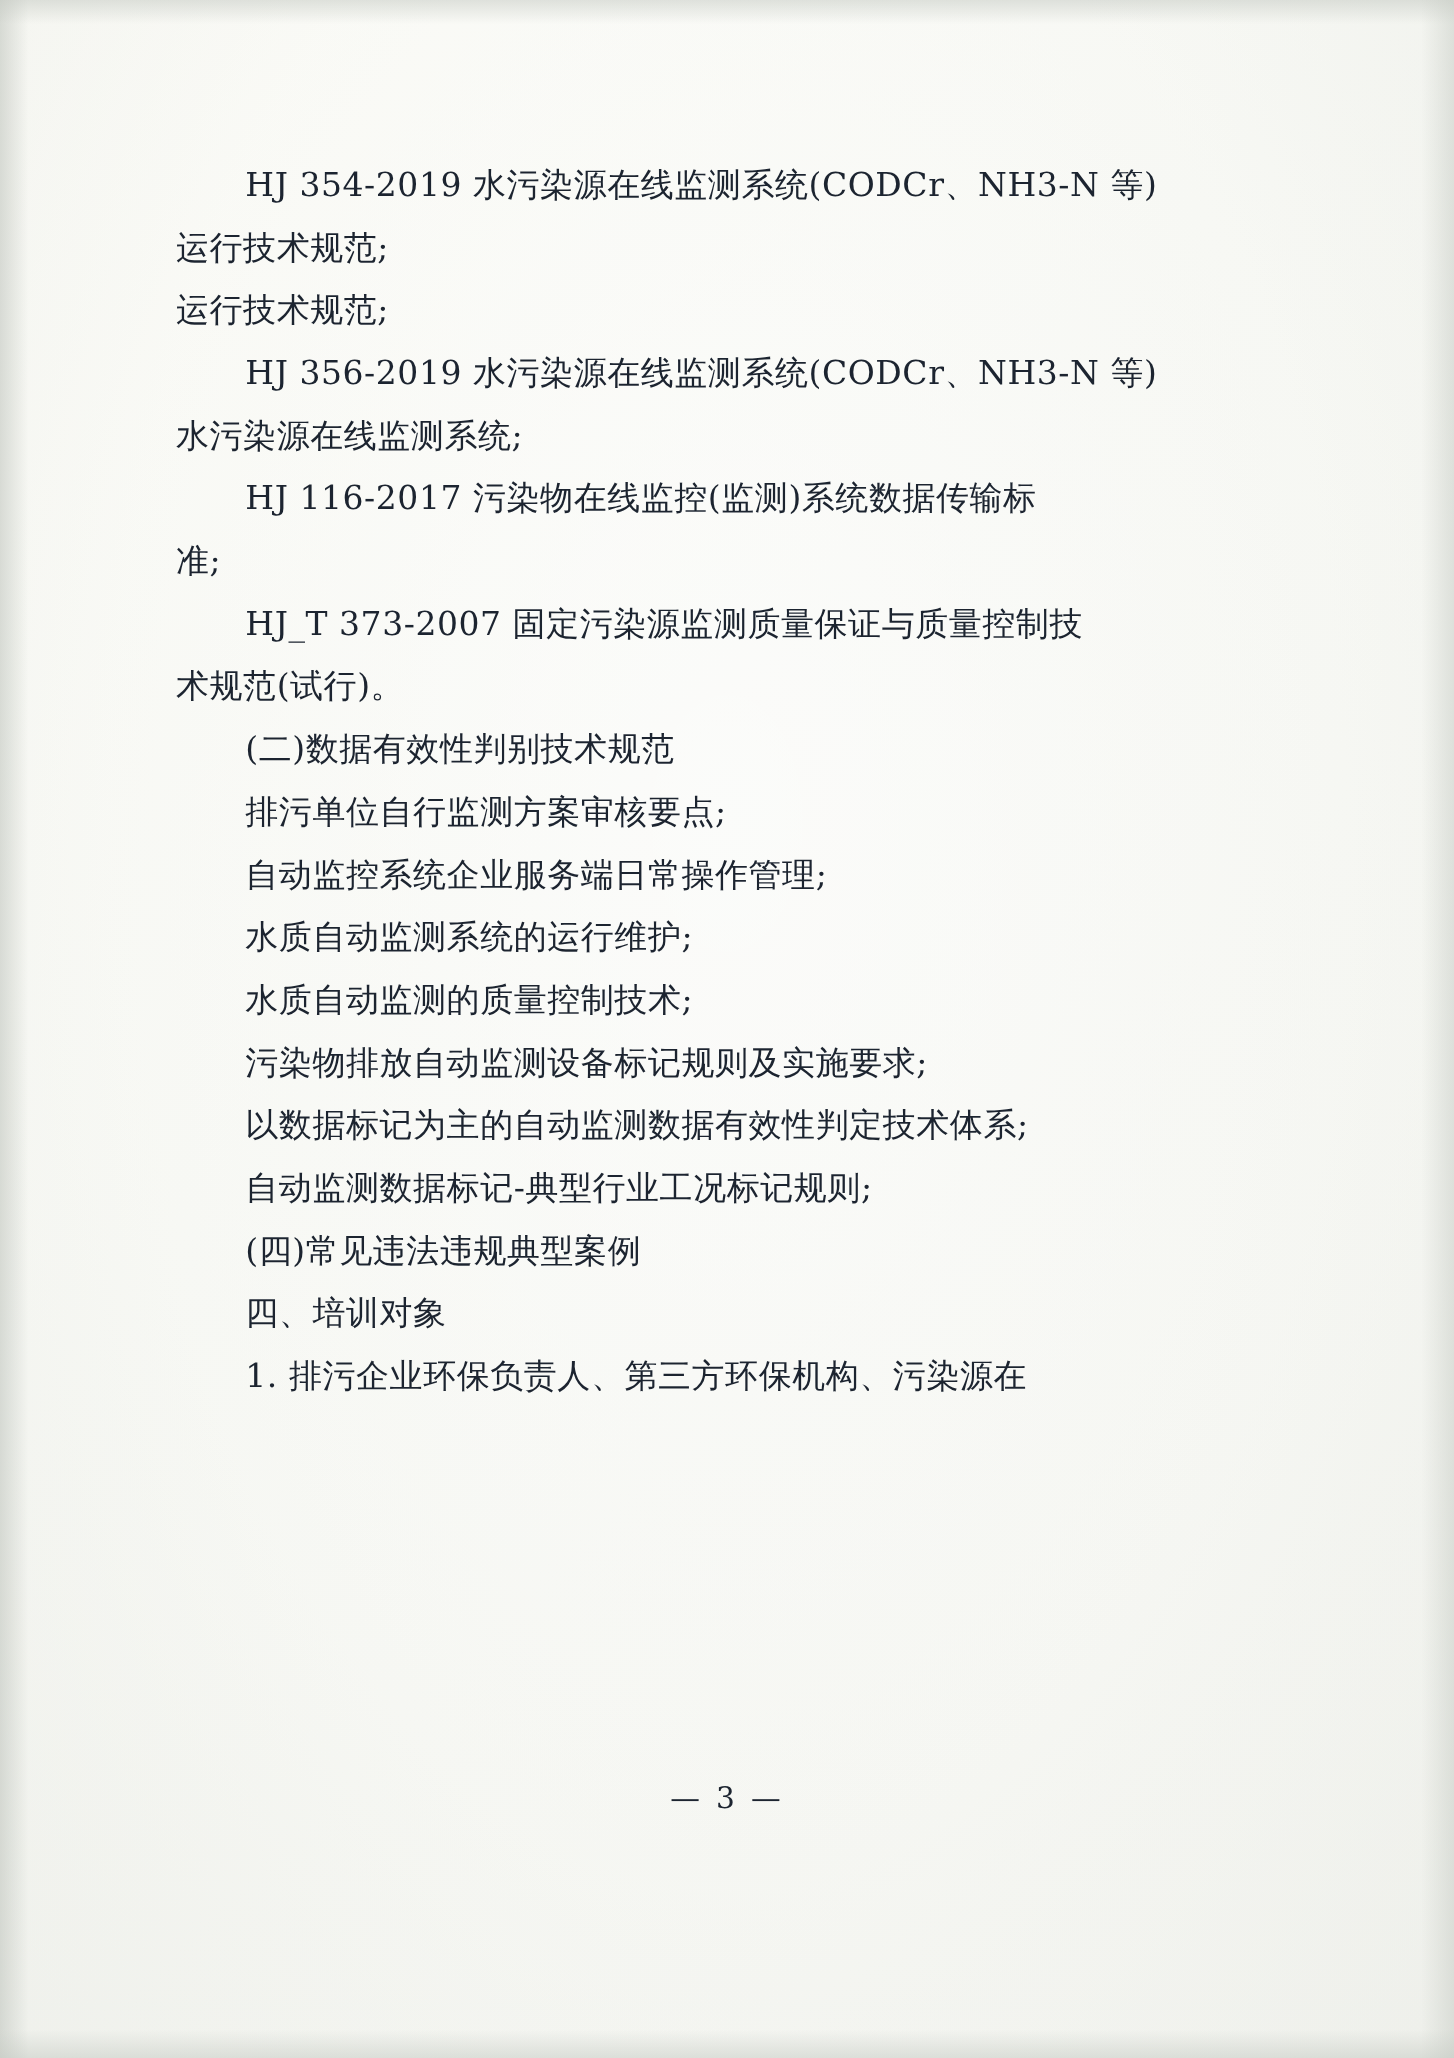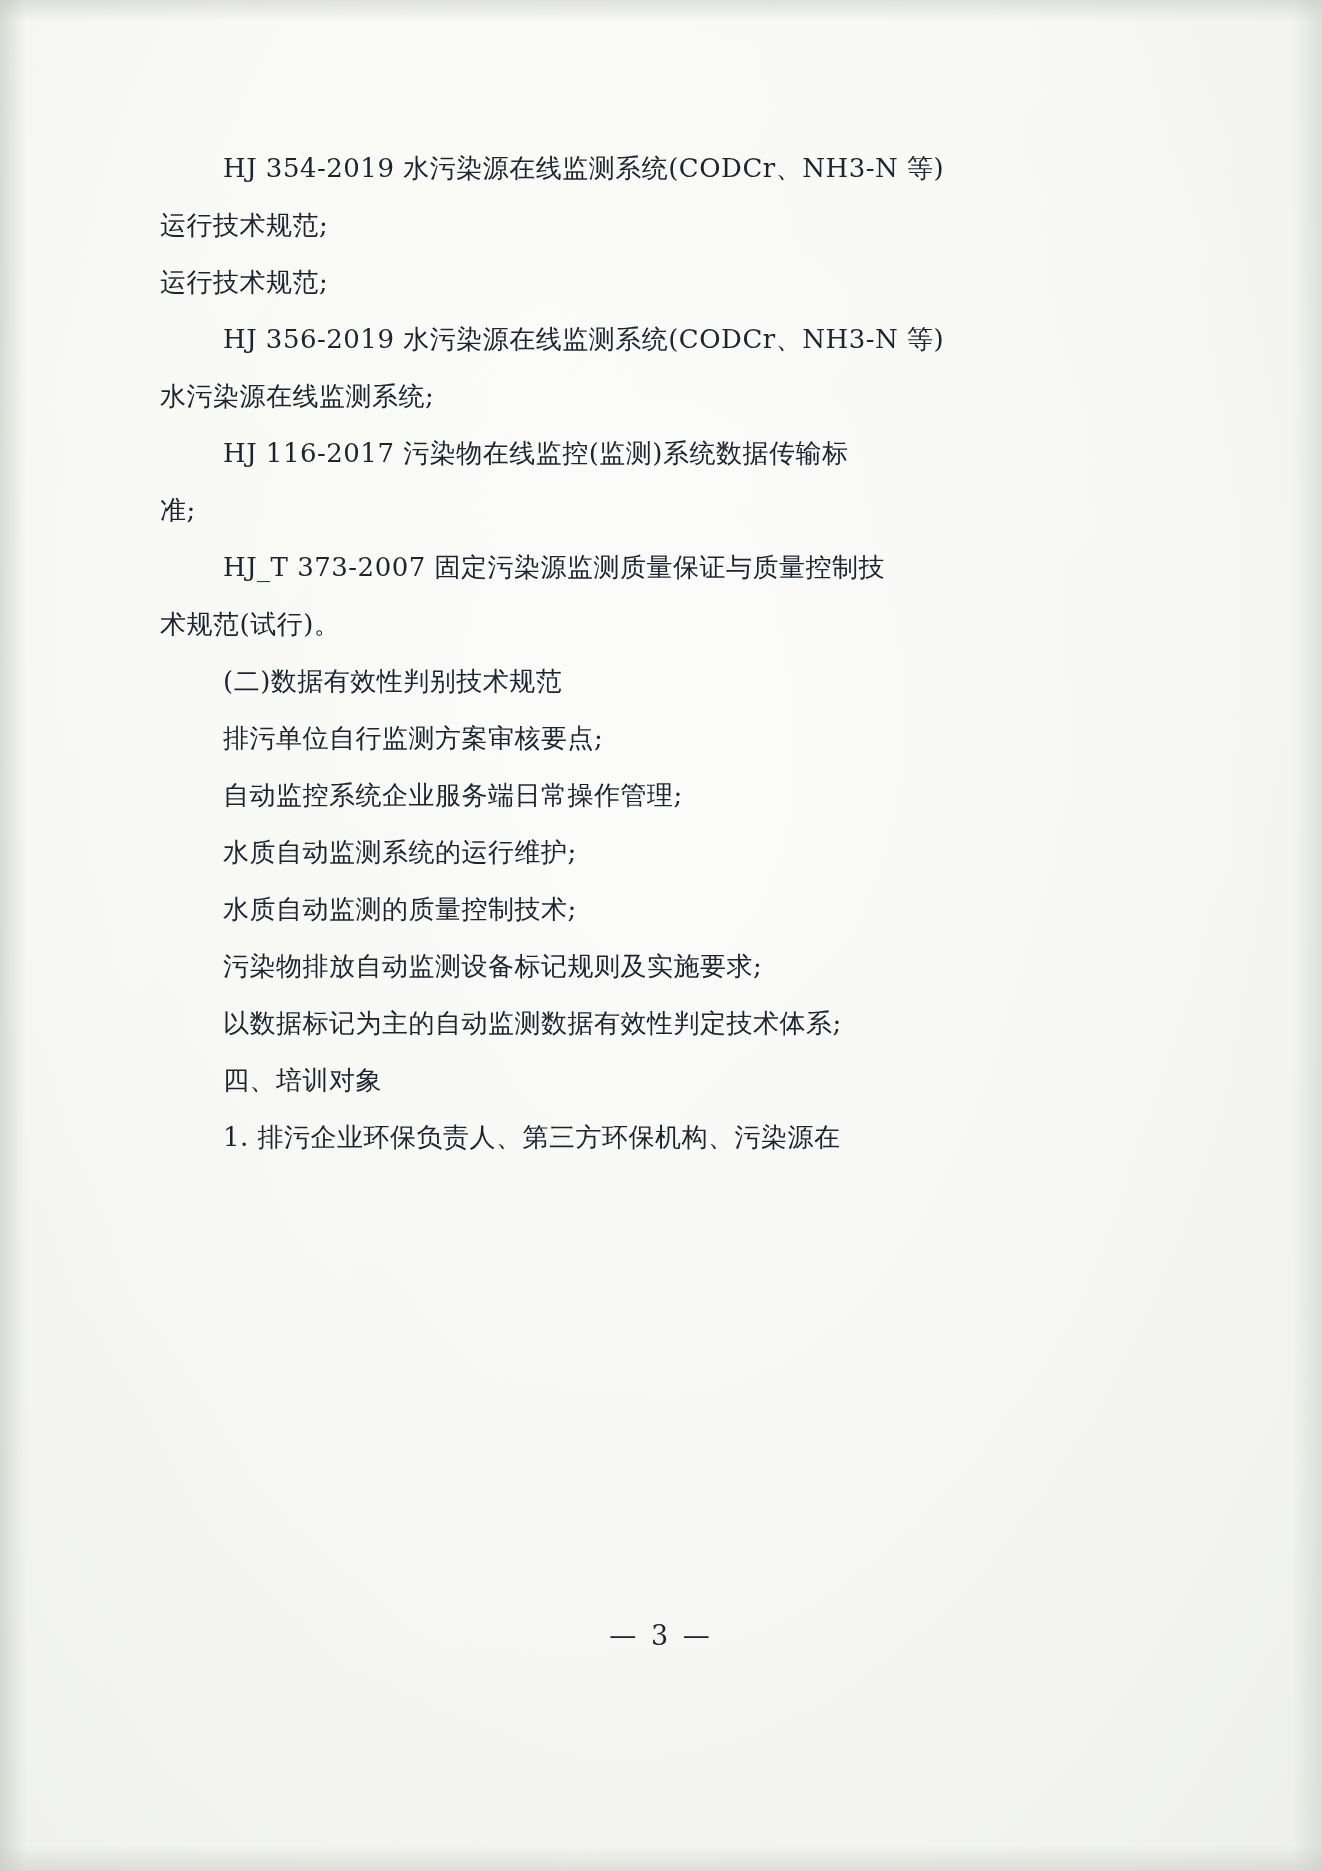--- a/index.html
+++ b/index.html
@@ -57,21 +57,21 @@
   }
 
   .content {
     position: absolute;
     top: 140px;
     left: 160px;
     width: 1000px;
   }
 
   .line {
-    font-size: 26px;
+    font-size: 30px;
     line-height: 57px;
     color: #1c2430;
     letter-spacing: 0.5px;
     white-space: pre-wrap;
     font-family: "DejaVu Serif", serif;
   }
   .indent {
     text-indent: 63px;
   }
   .page-number {
@@ -106,18 +106,20 @@
     <div class="line">准;</div>
     <div class="line indent">HJ_T 373-2007 固定污染源监测质量保证与质量控制技</div>
     <div class="line">术规范(试行)。</div>
     <div class="line indent">(二)数据有效性判别技术规范</div>
     <div class="line indent">排污单位自行监测方案审核要点;</div>
     <div class="line indent">自动监控系统企业服务端日常操作管理;</div>
     <div class="line indent">水质自动监测系统的运行维护;</div>
     <div class="line indent">水质自动监测的质量控制技术;</div>
     <div class="line indent">污染物排放自动监测设备标记规则及实施要求;</div>
     <div class="line indent">以数据标记为主的自动监测数据有效性判定技术体系;</div>
+    <div class="line indent">自动监测数据标记-典型行业工况标记规则;</div>
+    <div class="line indent">(四)常见违法违规典型案例</div>
     <div class="line indent">四、培训对象</div>
     <div class="line indent">1. 排污企业环保负责人、第三方环保机构、污染源在</div>
   </div>
 
   <div class="page-number">— 3 —</div>
 </div>
 
 </body></html>

